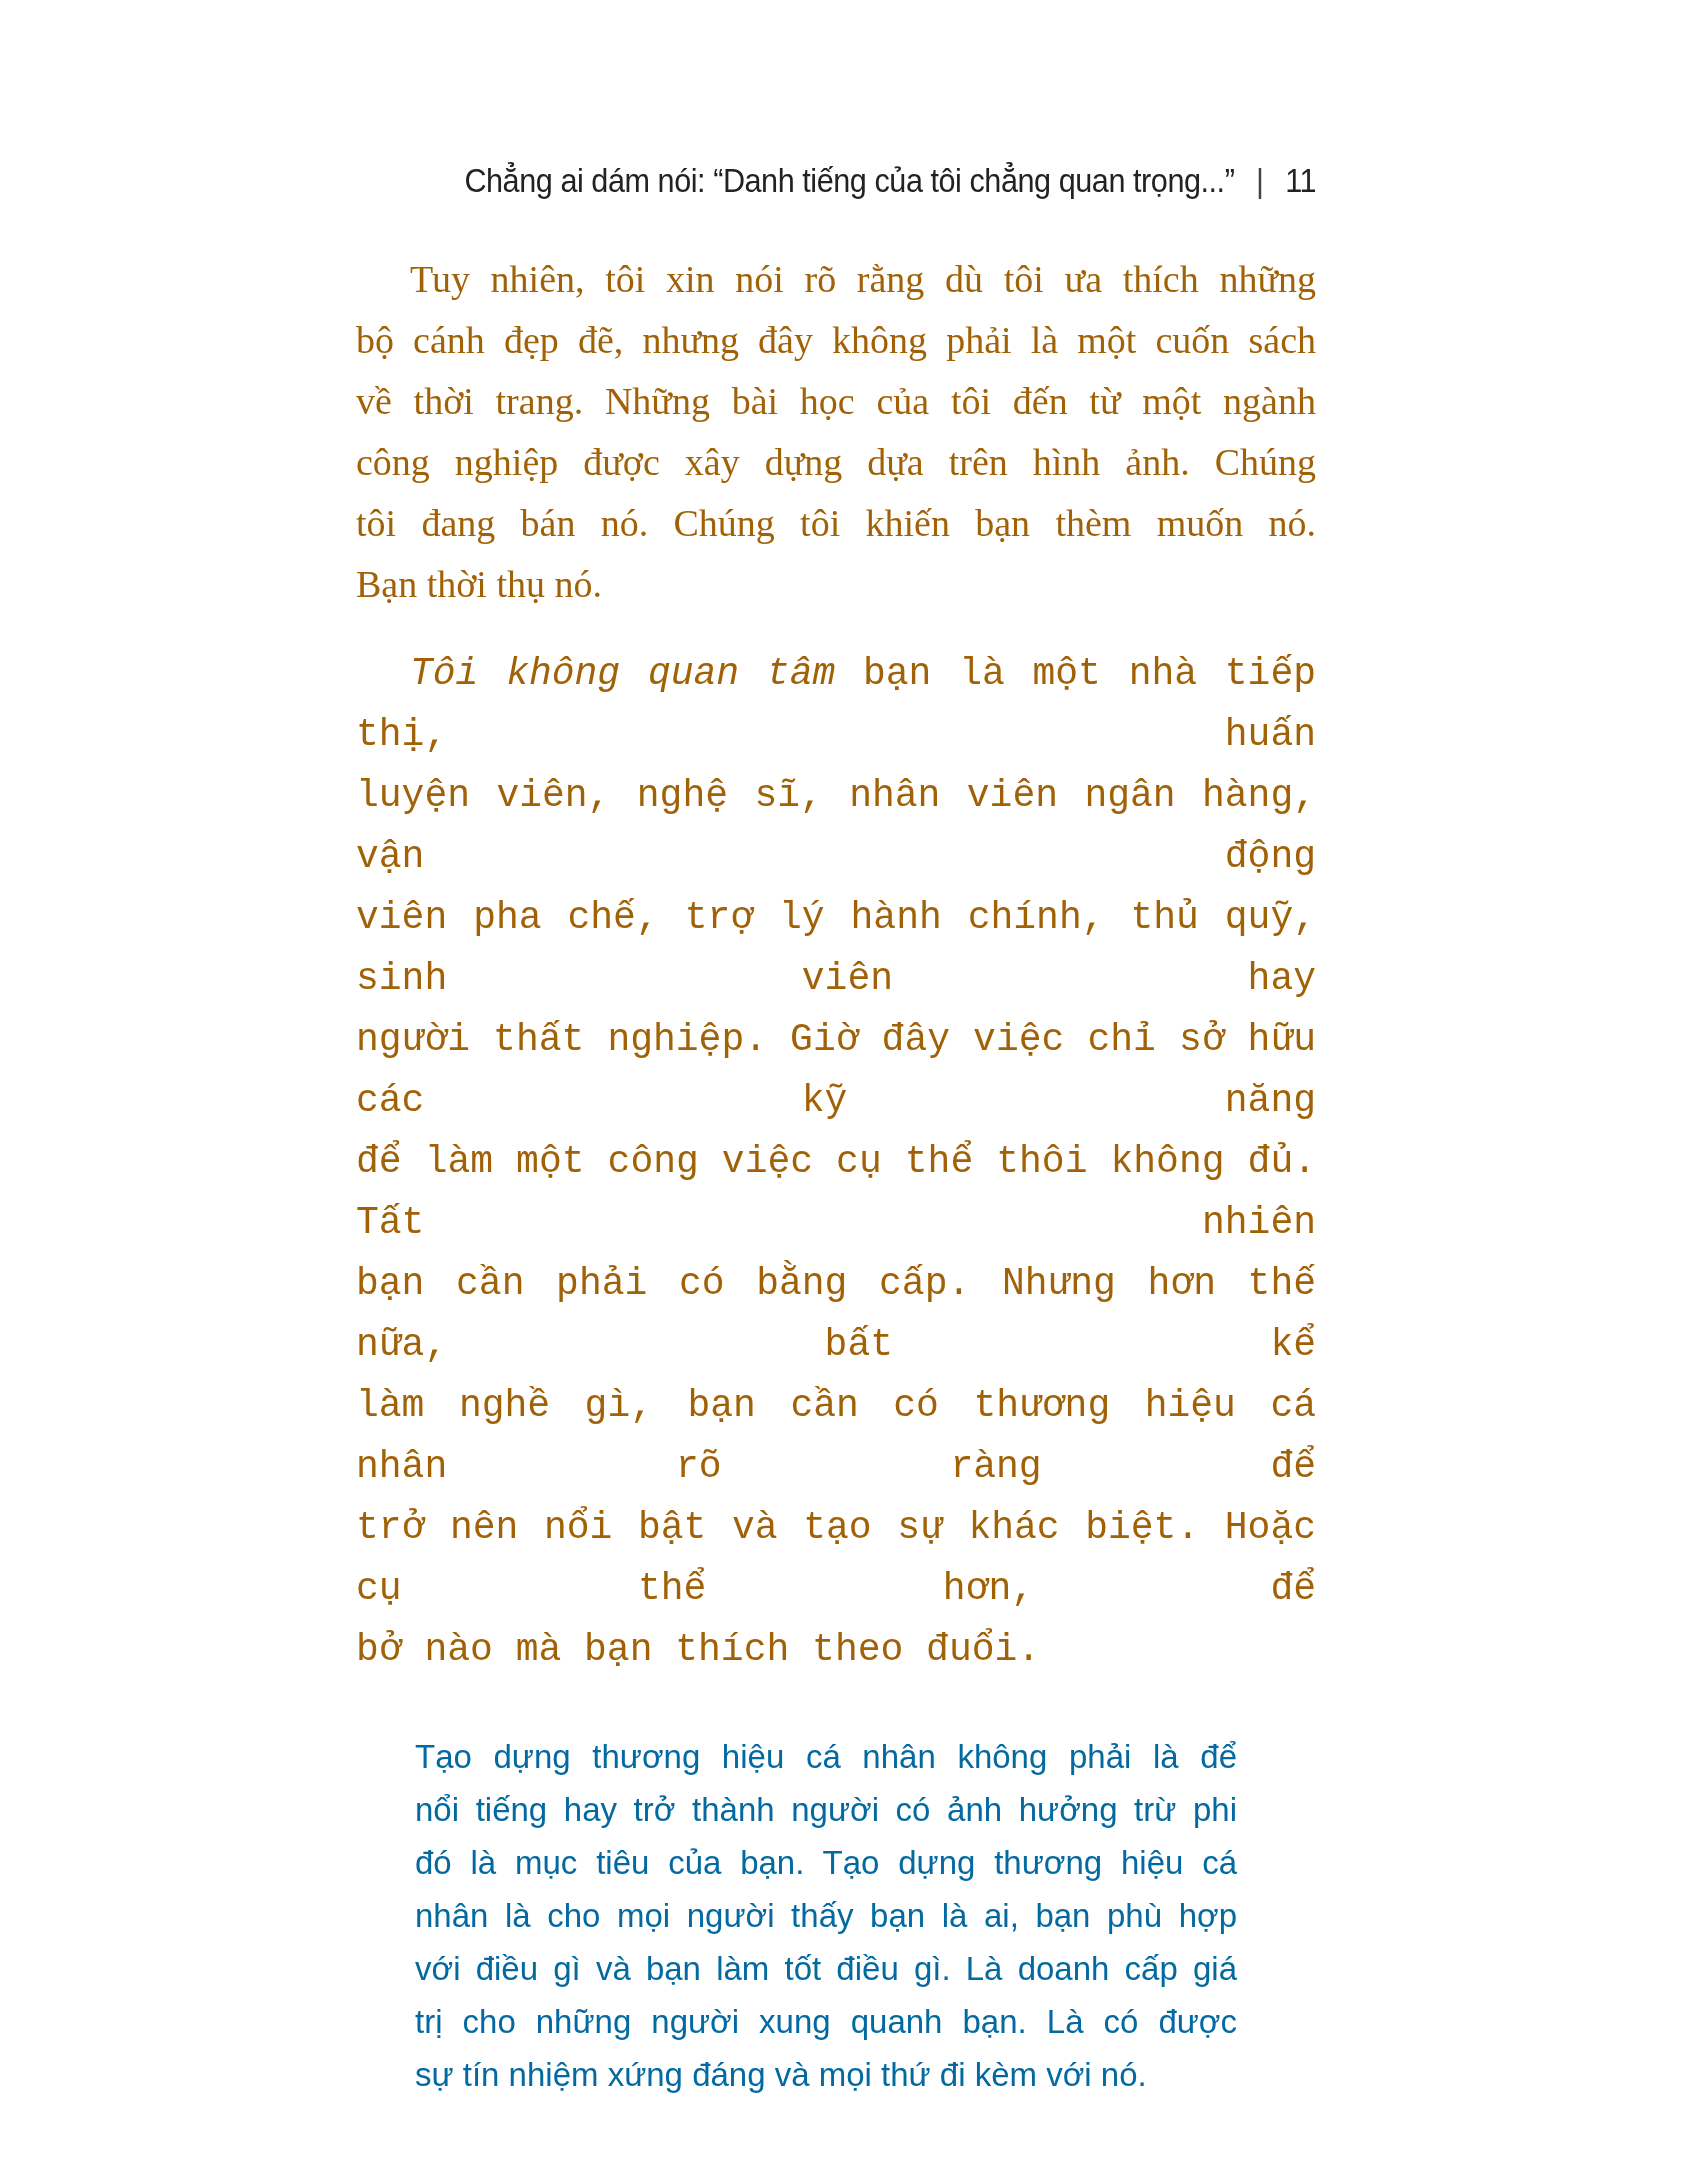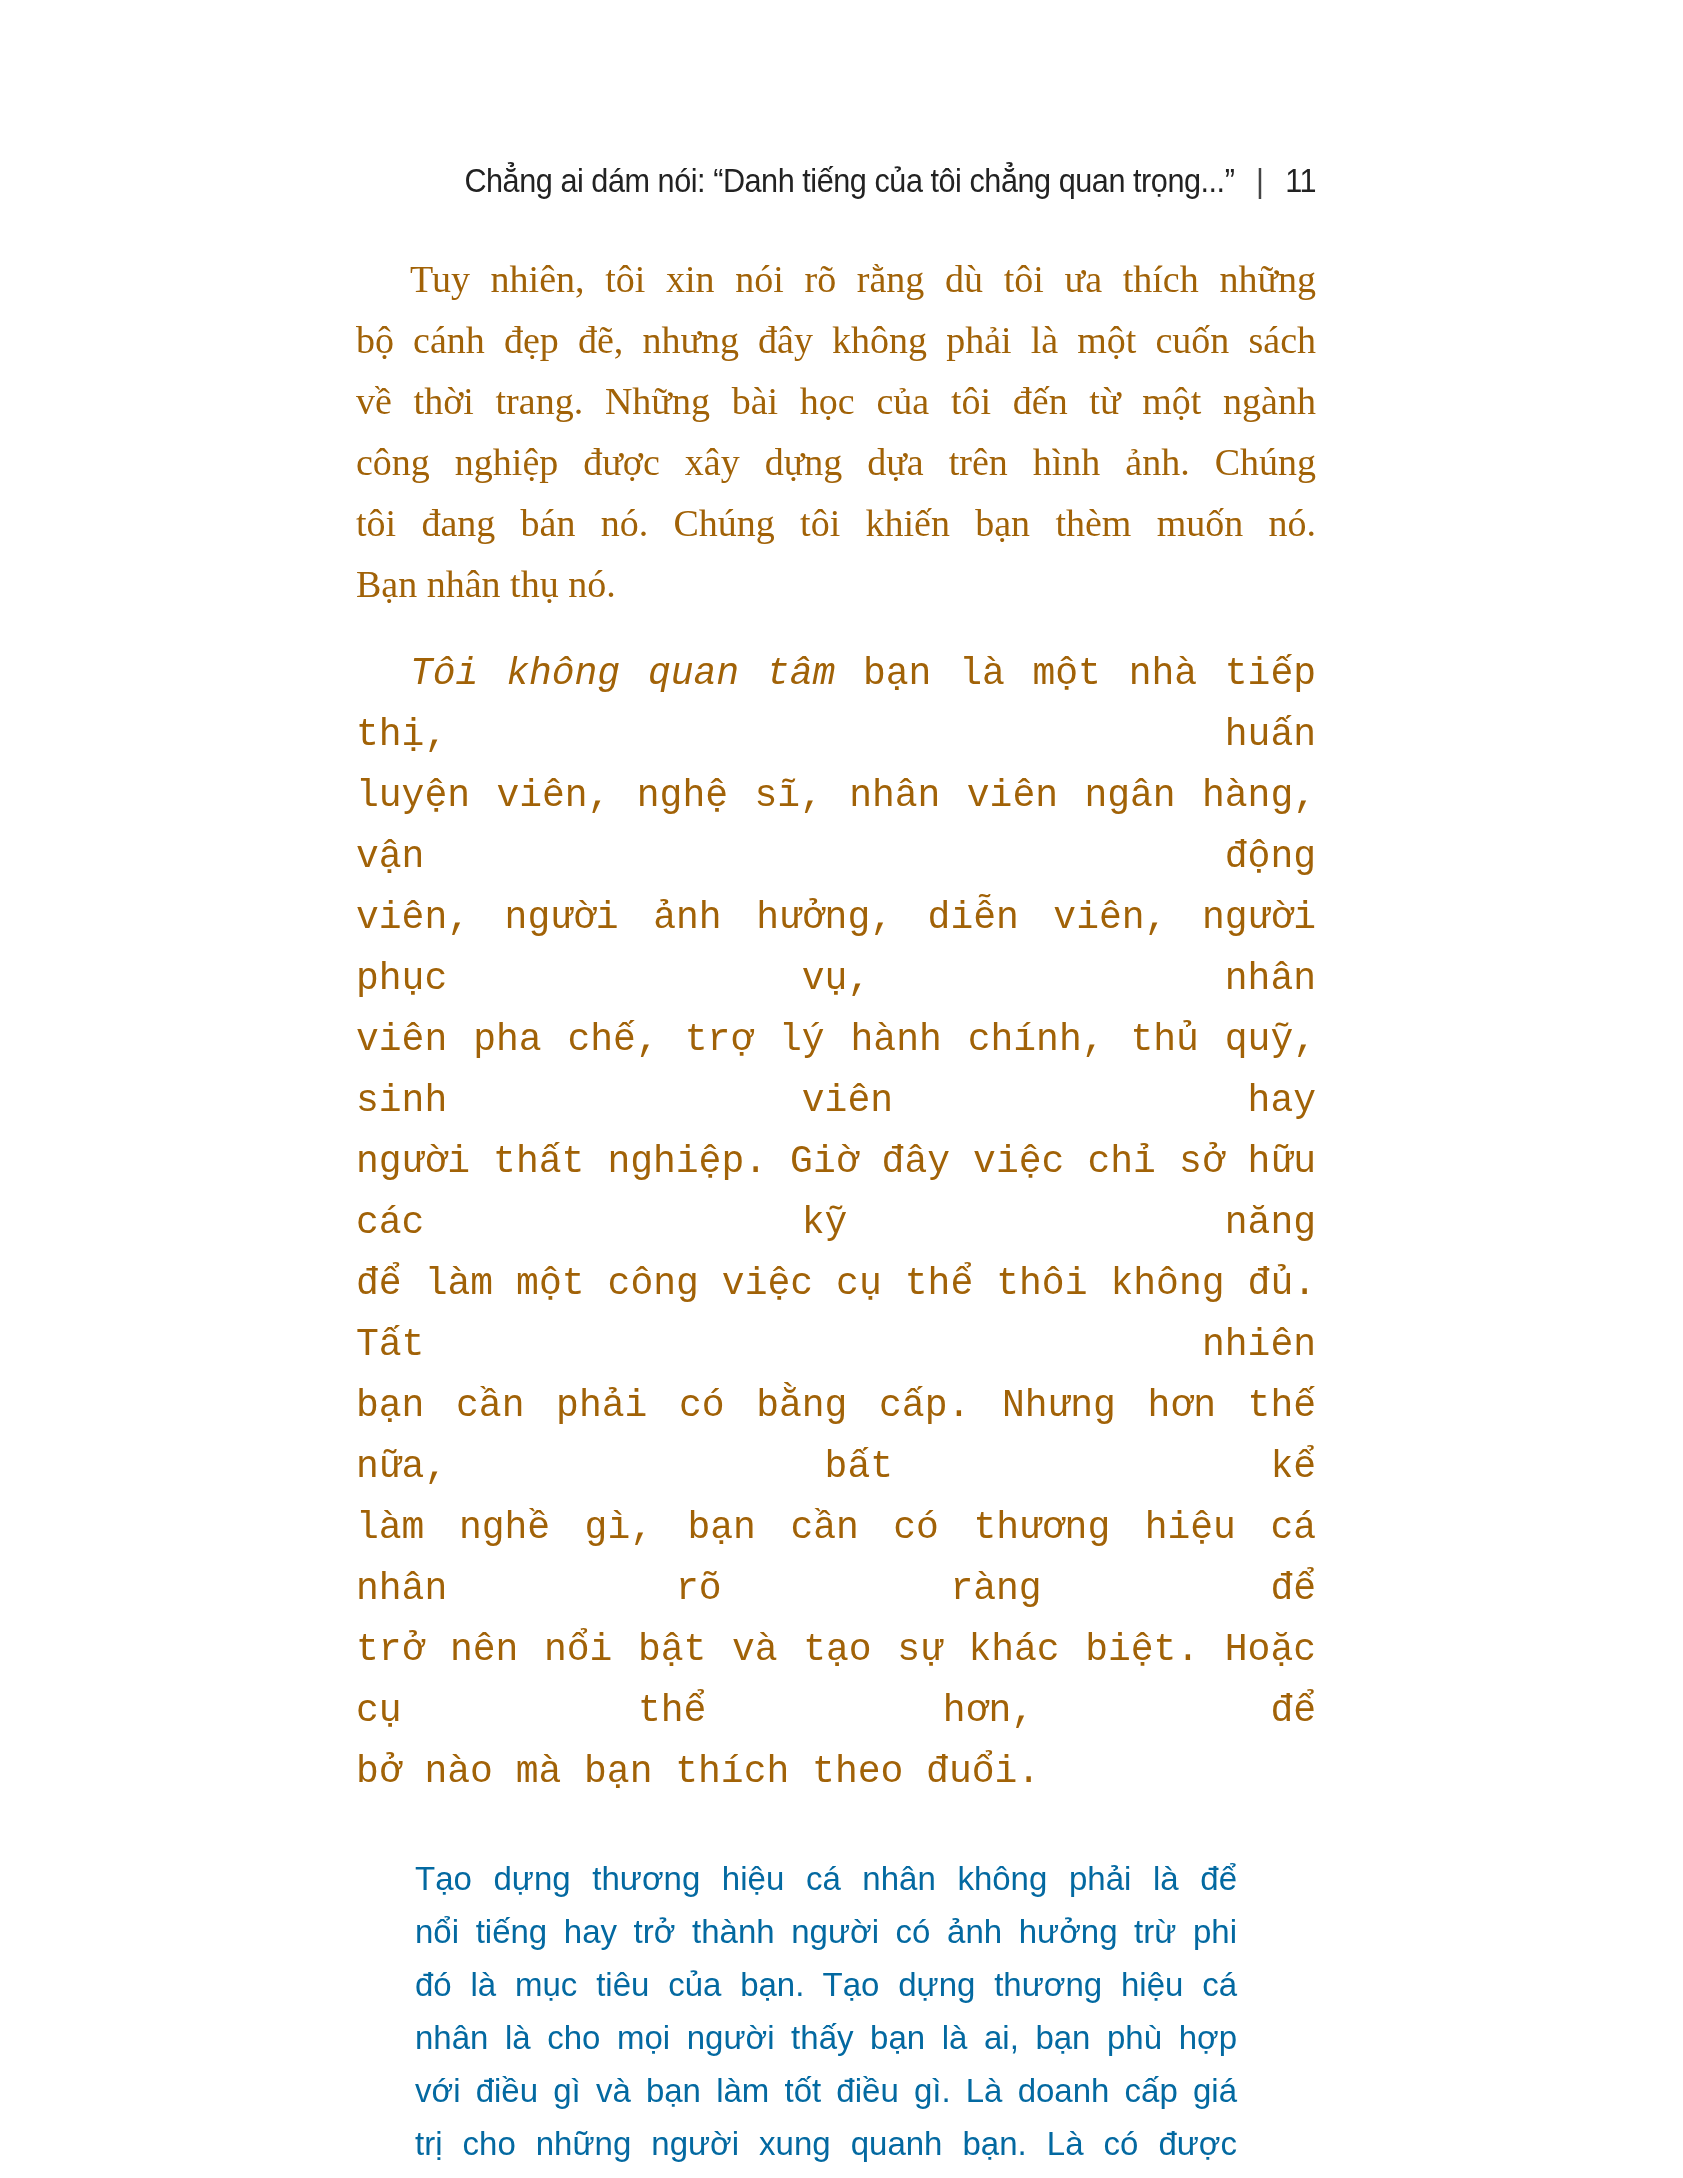--- a/index.html
+++ b/index.html
@@ -74,26 +74,25 @@
   <span>11</span>
 </header>
 
 <main class="content">
     <div class="para body">
       <div class="line first-indent">Tuy nhiên, tôi xin nói rõ rằng dù tôi ưa thích những</div>
       <div class="line">bộ cánh đẹp đẽ, nhưng đây không phải là một cuốn sách</div>
       <div class="line">về thời trang. Những bài học của tôi đến từ một ngành</div>
       <div class="line">công nghiệp được xây dựng dựa trên hình ảnh. Chúng</div>
       <div class="line">tôi đang bán nó. Chúng tôi khiến bạn thèm muốn nó.</div>
-      <div class="line last">Bạn nhân thụ nó.</div>
+      <div class="line last">Bạn thời thụ nó.</div>
     </div>
     <div class="para body">
       <div class="line first-indent"><em>Tôi không quan tâm</em> bạn là một nhà tiếp thị, huấn</div>
       <div class="line">luyện viên, nghệ sĩ, nhân viên ngân hàng, vận động</div>
-      <div class="line">viên, người ảnh hưởng, diễn viên, người phục vụ, nhân</div>
       <div class="line">viên pha chế, trợ lý hành chính, thủ quỹ, sinh viên hay</div>
       <div class="line">người thất nghiệp. Giờ đây việc chỉ sở hữu các kỹ năng</div>
       <div class="line">để làm một công việc cụ thể thôi không đủ. Tất nhiên</div>
       <div class="line">bạn cần phải có bằng cấp. Nhưng hơn thế nữa, bất kể</div>
       <div class="line">làm nghề gì, bạn cần có thương hiệu cá nhân rõ ràng để</div>
       <div class="line">trở nên nổi bật và tạo sự khác biệt. Hoặc cụ thể hơn, để</div>
       <div class="line last">bở nào mà bạn thích theo đuổi.</div>
     </div>
     <div class="para quote">
       <div class="line">Tạo dựng thương hiệu cá nhân không phải là để</div>

